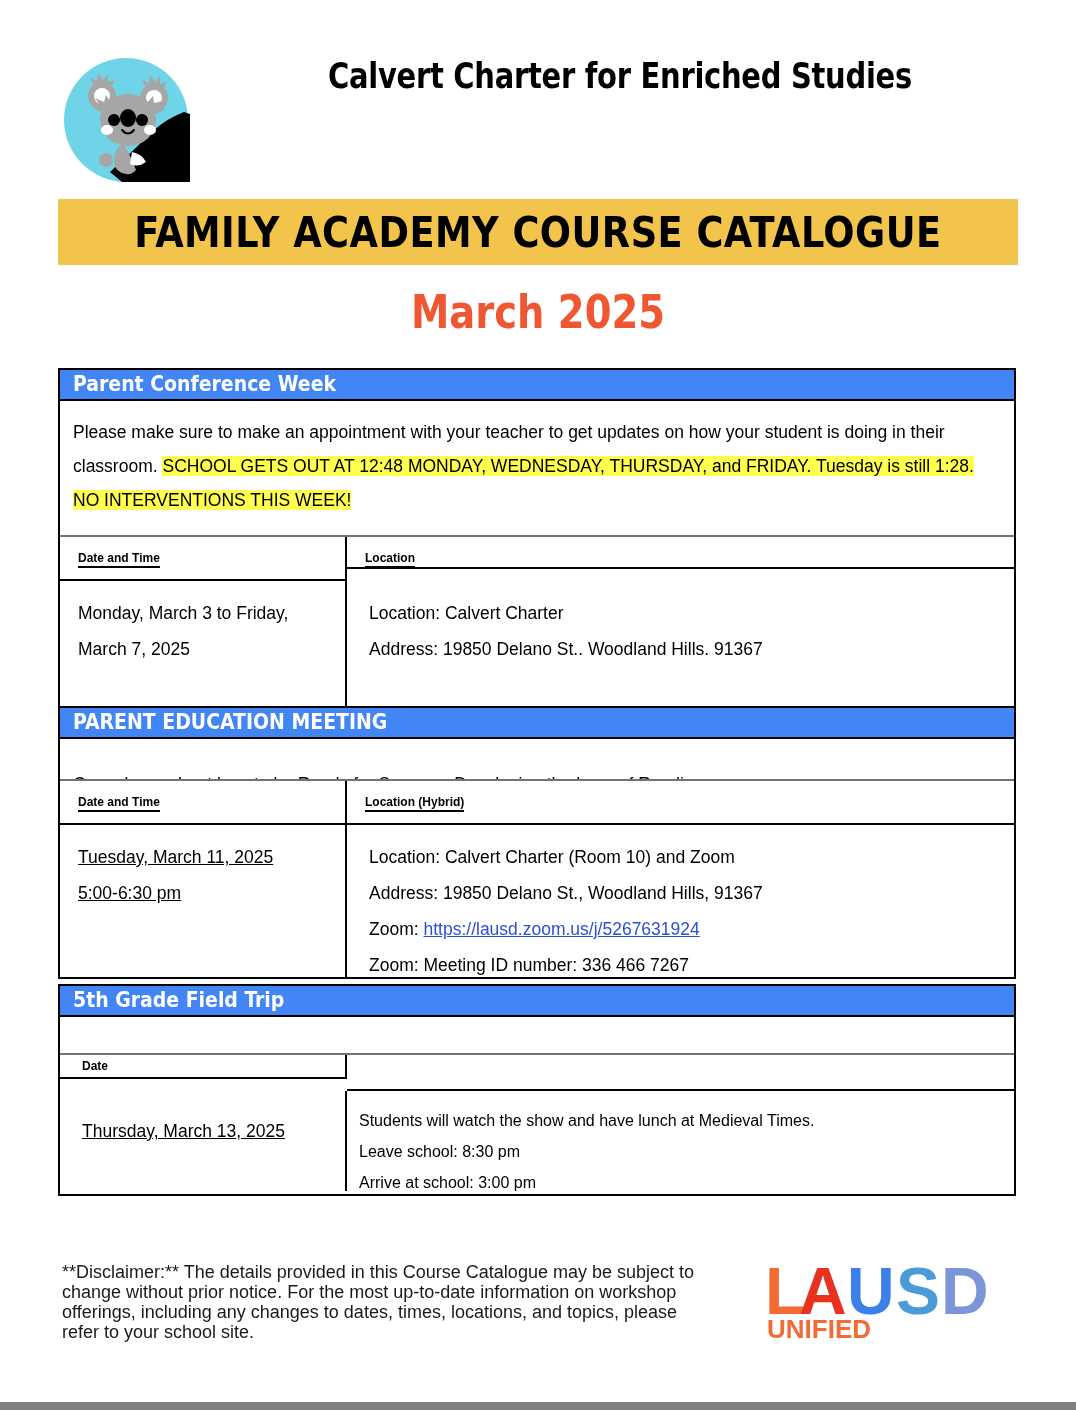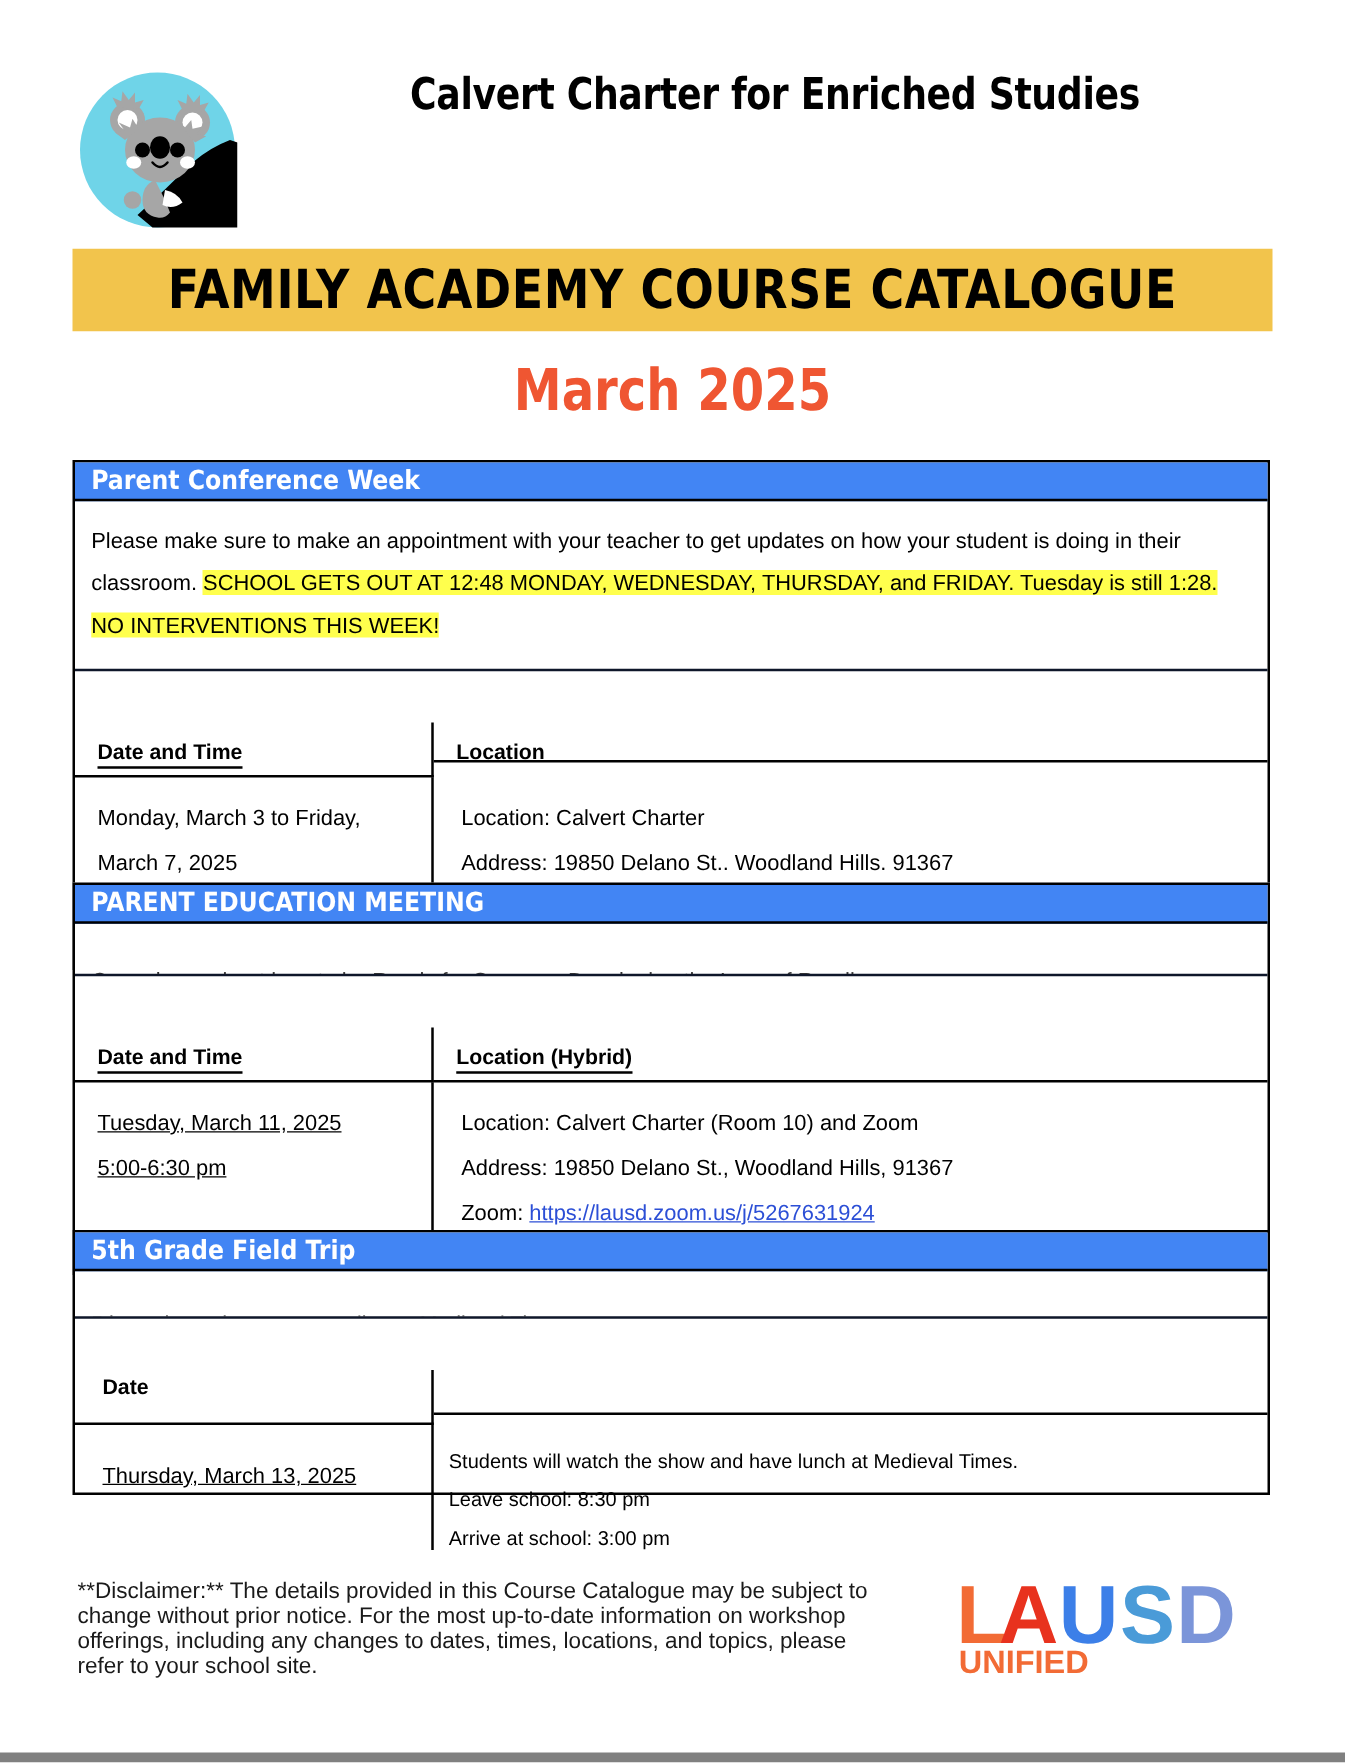--- a/index.html
+++ b/index.html
@@ -115,21 +115,21 @@
     line-height: 27px;
     padding: 1px 0 1px 13px;
     border-bottom: 2px solid #000000;
     box-sizing: border-box;
     white-space: nowrap;
     overflow: hidden;
   }
   .sec-desc {
     position: relative;
     box-sizing: border-box;
-    border-bottom: 2px solid #0f172a;
+    border-bottom: 2px solid #737373;
     overflow: hidden;
     padding: 0 13px;
     color: #000000;
     font-size: 17.5px;
   }
   .desc-inner {
     line-height: 34px;
   }
   .hl { background: #FFFF4D; }
 
@@ -139,24 +139,23 @@
   }
   .cell {
     box-sizing: border-box;
     overflow: hidden;
     color: #000000;
     font-size: 17.5px;
   }
   .cell.colsep { border-right: 2px solid #000000; }
   .hdr-row .cell {
     font-weight: bold;
-    font-size: 17px;
+    font-size: 12px;
     padding: 14px 0 0 18px;
     border-bottom: 2px solid #000000;
-    margin-top: 41px;
   }
   .hdr-row .cell span { border-bottom: 2px solid #000; padding-bottom:1px; display:inline-block; }
   .body-row .cell {
     padding: 14px 0 0 18px;
   }
   .body-row .cell p {
     margin: 0 0 0 0;
     line-height: 36px;
     white-space: nowrap;
   }
@@ -270,21 +269,21 @@
       </div>
     </div>
   </div>
 
   <div class="section" id="sec3" style="top:984px;height:212px;">
     <div class="sec-header">5th Grade Field Trip</div>
     <div class="sec-desc" style="height:38px;">
       <div class="desc-inner" style="padding-top:26px;font-size:17px;">5th grade students are traveling to Medieval Times</div>
     </div>
     <div class="grid hdr-row">
-      <div class="cell colsep" style="height:44px;padding-top:4px;padding-left:22px;"><span style="border:none;">Date</span></div>
+      <div class="cell colsep" style="height:24px;padding-top:4px;padding-left:22px;"><span style="border:none;">Date</span></div>
       <div class="cell" style="height:36px;"><span style="border:none;"></span></div>
     </div>
     <div class="grid body-row">
       <div class="cell colsep" style="height:100px;padding-left:22px;padding-top:22px;text-decoration:underline;">
         <p>Thursday, March 13, 2025</p>
       </div>
       <div class="cell" style="height:100px;padding-left:12px;padding-top:14px;">
         <p style="line-height:31px;font-size:16px;">Students will watch the show and have lunch at Medieval Times.</p>
         <p style="line-height:31px;font-size:16px;">Leave school: 8:30 pm</p>
         <p style="line-height:31px;font-size:16px;">Arrive at school: 3:00 pm</p>

